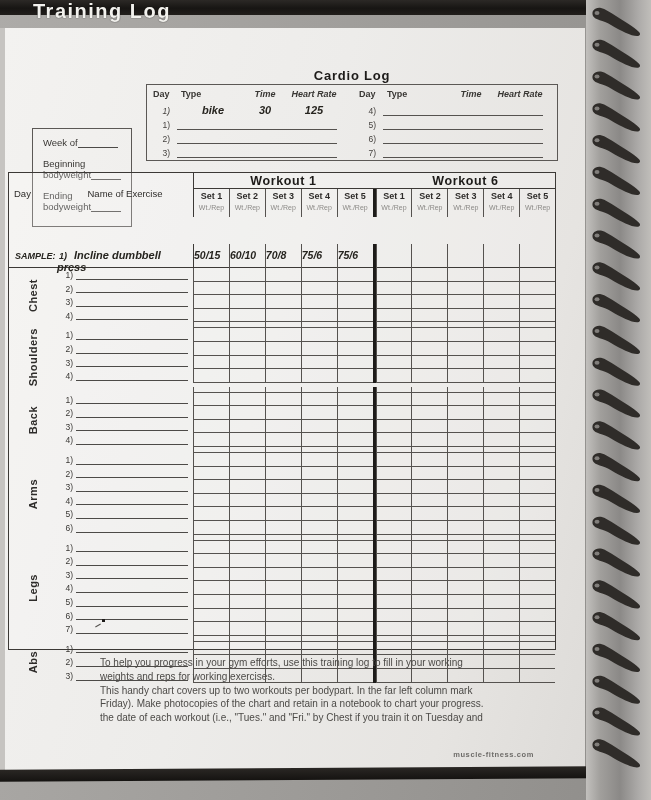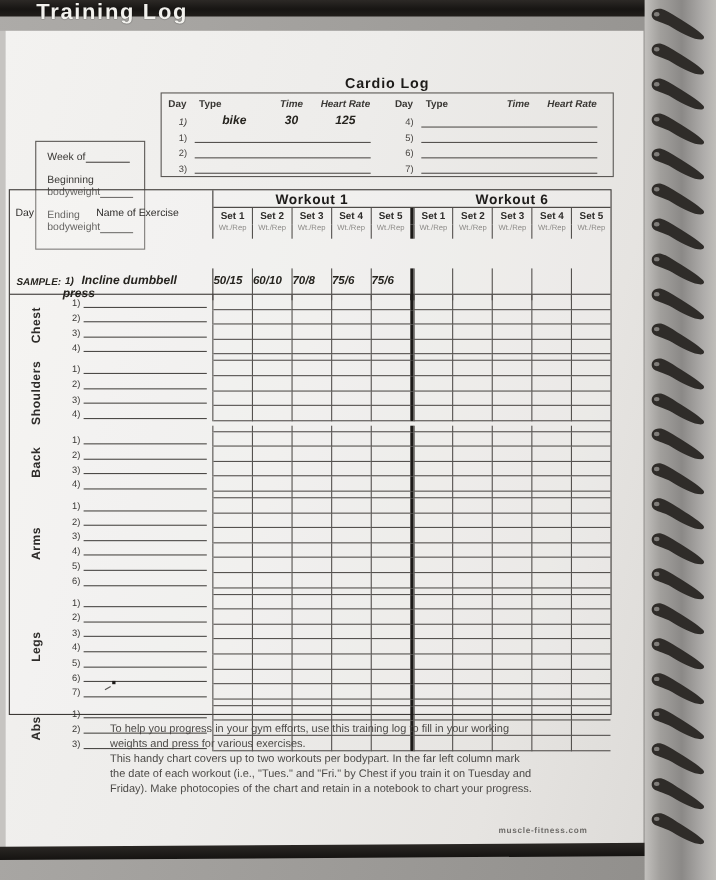--- a/index.html
+++ b/index.html
@@ -864,24 +864,24 @@
             </div>
           </div>
         </div>
       </div>
   </div>
 
   <div class="pen-mark"></div>
 
   <div class="footer">
     <div>To help you progress in your gym efforts, use this training log to fill in your working</div>
-    <div>weights and press for various exercises.</div>
+    <div>weights and reps for working exercises.</div>
     <div>This handy chart covers up to two workouts per bodypart. In the far left column mark</div>
+    <div>Friday). Make photocopies of the chart and retain in a notebook to chart your progress.</div>
     <div>the date of each workout (i.e., "Tues." and "Fri." by Chest if you train it on Tuesday and</div>
-    <div>Friday). Make photocopies of the chart and retain in a notebook to chart your progress.</div>
   </div>
 
   <div class="site">muscle-fitness.com</div>
   <div class="bottom-bar"></div>
 
   <div class="binding">
     <svg id="coils" width="65" height="800" viewBox="0 0 65 800">
         <g transform="translate(3,6)">
           <path d="M4,10 C2,5 6,1 12,2 C16,3 21,6 27,10 C35,15 45,21 50,26 C52,28 51,30 48,30 C42,30 32,25 22,19 C14,14 6,14 4,10 Z" fill="#2f2c29"></path>
           <ellipse cx="8" cy="7" rx="2.5" ry="2" fill="#8f8d8a" opacity=".85"></ellipse>

